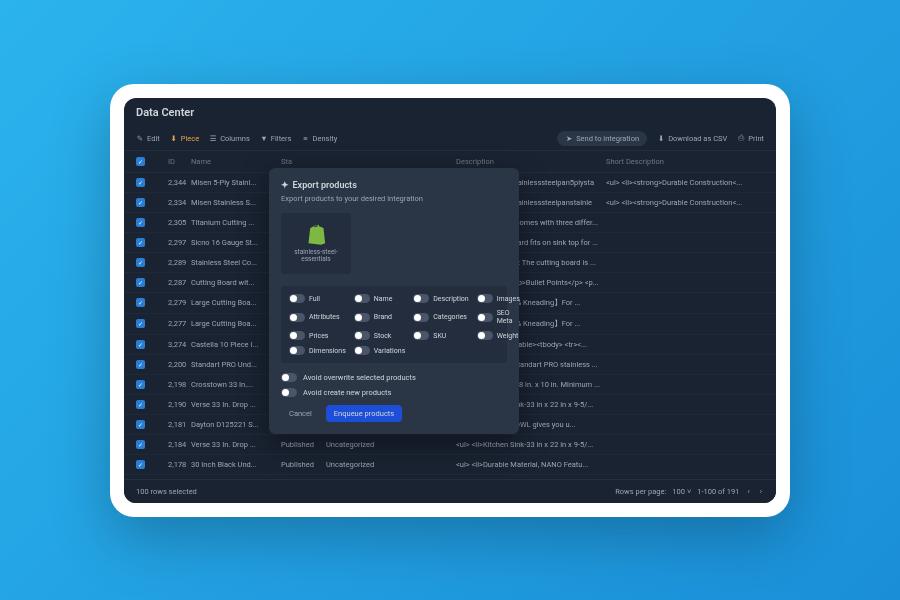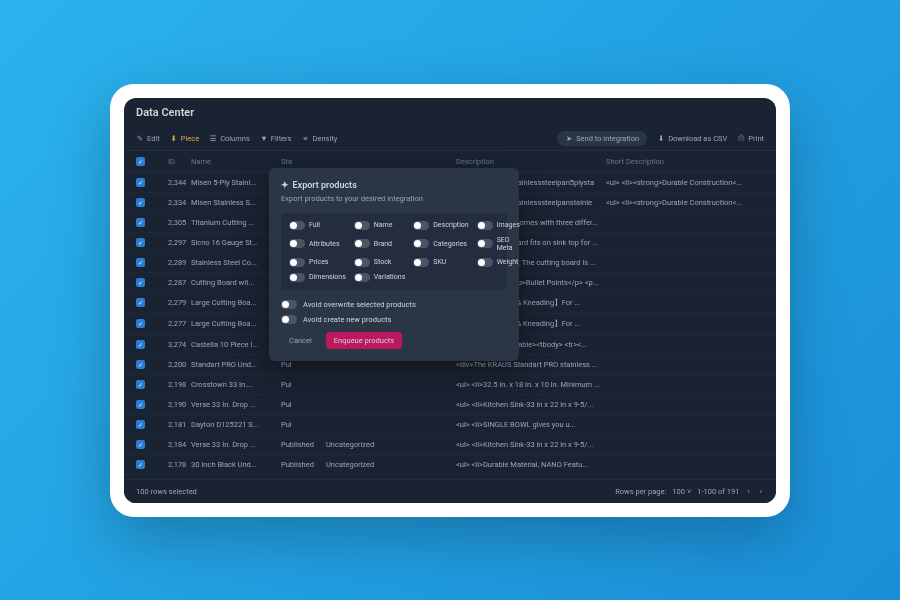--- a/index.html
+++ b/index.html
@@ -89,21 +89,21 @@
     flex-shrink: 0;
   }
   .toggle::after {
     content: ""; position: absolute; width: 7px; height: 7px; background: #fff;
     border-radius: 50%; top: 1px; left: 1px;
   }
   .avoid-row { display: flex; align-items: center; gap: 6px; font-size: 7.5px; margin-bottom: 6px; }
   .modal-actions { display: flex; justify-content: flex-start; gap: 6px; margin-top: 8px; }
   .btn-cancel { font-size: 7.5px; color: #9ba5b5; cursor: pointer; padding: 4px 8px; }
   .btn-primary {
-    font-size: 7.5px; background: #be185d; border-radius: 4px; padding: 4px 8px;
+    font-size: 7.5px; background: #1d4ed8; border-radius: 4px; padding: 4px 8px;
     cursor: pointer; color: #d0d5dc;
   }
 </style>
 </head>
 <body>
 
 <div class="tablet">
   <div class="screen">
 
     <div class="header">Data Center</div>
@@ -339,20 +339,28 @@
       </div>
     </div>
 
     <div class="modal">
       <div class="modal-title">
         <span>✦</span>
         <span>Export products</span>
       </div>
       <div class="modal-sub">Export products to your desired integration</div>
 
+      <div class="integration-card">
+        <div class="shopify-bag">
+          <svg viewBox="0 0 24 26">
+              <path fill="#7db843" d="M19 5l-3-1-1-2-5 1-3 2-2 1-2 18 15 2 5-2-2-18zM12 2c1 0 2 1 2 2l-4 1c0-2 1-3 2-3z"></path>
+            </svg>
+        </div>
+        <div class="integration-name">stainless-steel-essentials</div>
+      </div>
 
       <div class="options-grid" id="options-grid">
           <div class="opt">
             <div class="toggle"></div>
             <span>Full</span>
           </div>
           <div class="opt">
             <div class="toggle"></div>
             <span>Name</span>
           </div>

